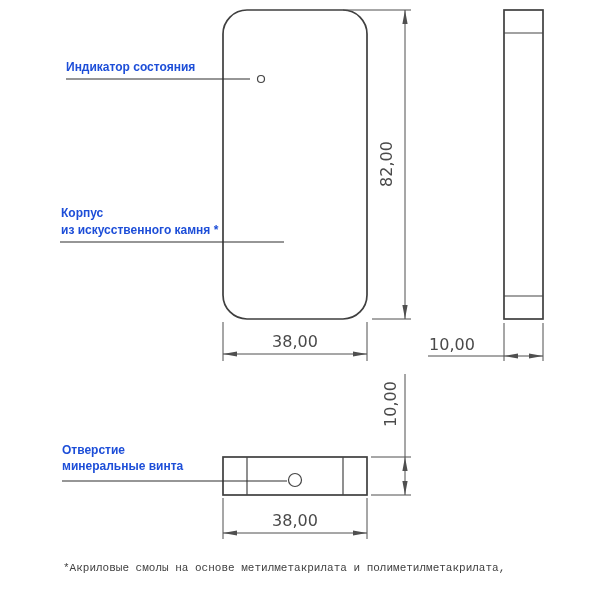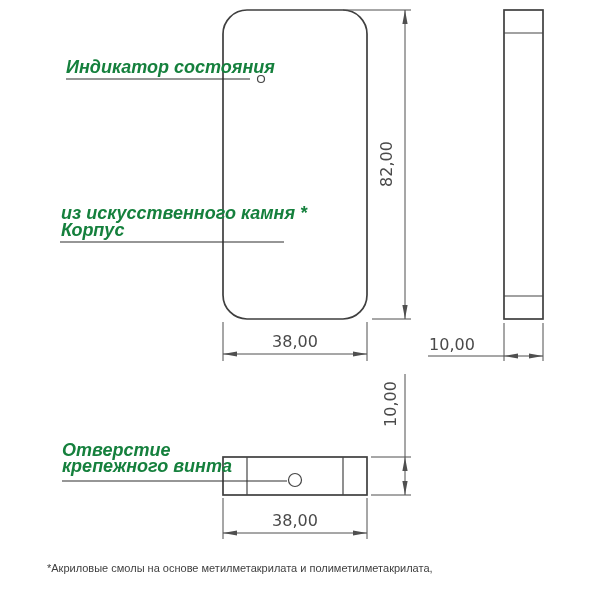--- a/index.html
+++ b/index.html
@@ -9,22 +9,22 @@
   }
   #linework { position:absolute; left:0; top:0; }
 
   .outline { fill:none; stroke:#3f3f3f; stroke-width:1.7; }
   .thin    { fill:none; stroke:#454545; stroke-width:1.2; }
   .dimline { fill:none; stroke:#4f4f4f; stroke-width:1;   }
   .leader  { fill:none; stroke:#2f2f2f; stroke-width:1.2; }
   .arrow   { fill:#4f4f4f; stroke:none; }
 
   .lbl {
-    position:absolute; font-style:italic; font-weight:bold; font-size:18px;
-    line-height:17px; color:#15803d; white-space:nowrap;
+    position:absolute; font-weight:bold; font-size:12px;
+    line-height:17px; color:#1d4ed8; white-space:nowrap;
   }
   .lbl.tight { line-height:16px; }
   .dim {
     position:absolute; font-family:"DejaVu Sans", sans-serif; font-size:16px;
     line-height:18px; color:#4a4a4a; text-align:center; white-space:nowrap;
   }
   .rot { transform:rotate(-90deg); transform-origin:center center; }
   .fnote {
     position:absolute; font-size:11px; line-height:15px; color:#3f3f3f;
     white-space:nowrap;
@@ -96,36 +96,36 @@
       <line class="dimline" x1="371" y1="495" x2="411" y2="495"></line>
       <line class="dimline" x1="405" y1="374" x2="405" y2="495"></line>
       <polygon class="arrow" points="405,457 402.4,471 407.6,471"></polygon>
       <polygon class="arrow" points="405,495 402.4,481 407.6,481"></polygon>
     </g>
   </svg>
 
   <div class="lbl" style="left:66px; top:59px;">Индикатор состояния</div>
 
   <div class="lbl" style="left:61px; top:205px;">
+    <div>Корпус</div>
     <div>из искусственного камня *</div>
-    <div>Корпус</div>
   </div>
 
   <div class="lbl tight" style="left:62px; top:442px;">
     <div>Отверстие</div>
-    <div>крепежного винта</div>
+    <div>минеральные винта</div>
   </div>
 
   <div class="dim rot" style="left:347px; top:155px; width:80px;">82,00</div>
 
   <div class="dim" style="left:255px; top:333px; width:80px;">38,00</div>
 
   <div class="dim" style="left:412px; top:336px; width:80px;">10,00</div>
 
   <div class="dim" style="left:255px; top:512px; width:80px;">38,00</div>
 
   <div class="dim rot" style="left:351px; top:395px; width:80px;">10,00</div>
 
-  <div class="fnote" style="left:47px; top:561px;">
+  <div class="fnote" style="left:63px; top:561px;font-family:Liberation Mono, monospace;">
     <div>*Акриловые смолы на основе метилметакрилата и полиметилметакрилата,</div>
   </div>
 
 </div>
 
 </body></html>

